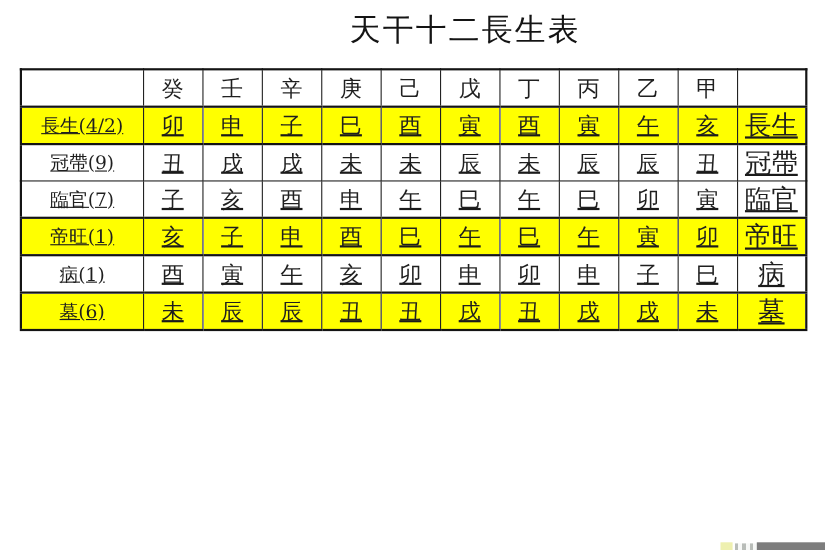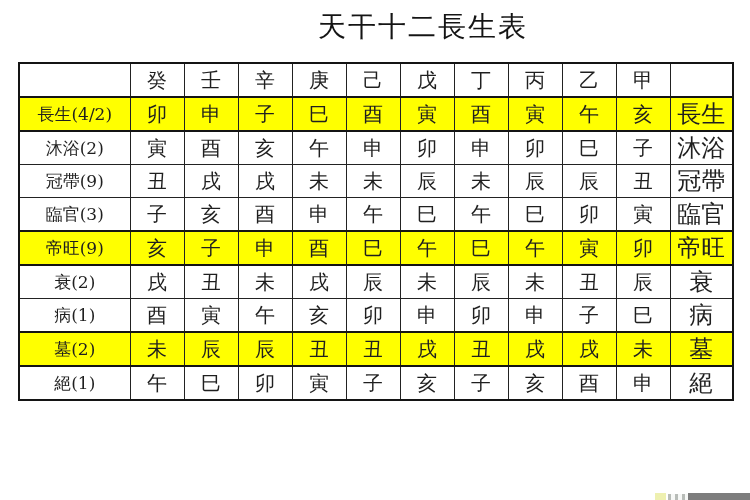--- a/index.html
+++ b/index.html
@@ -14,21 +14,21 @@
   table.lifestage{
     position:absolute;left:18px;top:62px;width:714px;
     border-collapse:collapse;table-layout:fixed;
     border:2px solid #141414;
   }
   table.lifestage th,table.lifestage td{
     border:1px solid #222;text-align:center;vertical-align:middle;
     padding:0;font-weight:normal;color:#1f1f1f;overflow:hidden;white-space:nowrap;
   }
   thead tr{height:34px;}
-  tbody tr{height:31px;}
+  tbody tr{height:31px;text-decoration:underline;}
   thead th{font-size:20px;border-bottom:2px solid #141414;}
   td.data-cell{font-size:20px;}
   td.label-cell{font-size:17px;}
   td.right-cell,th.corner-right{border-left:2px solid #141414;}
   td.right-cell{font-size:24px;}
   tr.hl td{
     background:var(--highlight,#ffff00);
     border-top:2px solid #141414;border-bottom:2px solid #141414;
   }
   .wm-yellow{
@@ -81,129 +81,87 @@
         <td class="data-cell">巳</td>
         <td class="data-cell">酉</td>
         <td class="data-cell">寅</td>
         <td class="data-cell">酉</td>
         <td class="data-cell">寅</td>
         <td class="data-cell">午</td>
         <td class="data-cell">亥</td>
         <td class="right-cell">長生</td>
       </tr>
       <tr>
-        <td class="label-cell">沐浴(2)</td>
-        <td class="data-cell">寅</td>
-        <td class="data-cell">酉</td>
-        <td class="data-cell">亥</td>
-        <td class="data-cell">午</td>
-        <td class="data-cell">申</td>
-        <td class="data-cell">卯</td>
-        <td class="data-cell">申</td>
-        <td class="data-cell">卯</td>
-        <td class="data-cell">巳</td>
-        <td class="data-cell">子</td>
-        <td class="right-cell">沐浴</td>
-      </tr>
-      <tr>
         <td class="label-cell">冠帶(9)</td>
         <td class="data-cell">丑</td>
         <td class="data-cell">戌</td>
         <td class="data-cell">戌</td>
         <td class="data-cell">未</td>
         <td class="data-cell">未</td>
         <td class="data-cell">辰</td>
         <td class="data-cell">未</td>
         <td class="data-cell">辰</td>
         <td class="data-cell">辰</td>
         <td class="data-cell">丑</td>
         <td class="right-cell">冠帶</td>
       </tr>
       <tr>
-        <td class="label-cell">臨官(3)</td>
+        <td class="label-cell">臨官(7)</td>
         <td class="data-cell">子</td>
         <td class="data-cell">亥</td>
         <td class="data-cell">酉</td>
         <td class="data-cell">申</td>
         <td class="data-cell">午</td>
         <td class="data-cell">巳</td>
         <td class="data-cell">午</td>
         <td class="data-cell">巳</td>
         <td class="data-cell">卯</td>
         <td class="data-cell">寅</td>
         <td class="right-cell">臨官</td>
       </tr>
       <tr class="hl">
-        <td class="label-cell">帝旺(9)</td>
+        <td class="label-cell">帝旺(1)</td>
         <td class="data-cell">亥</td>
         <td class="data-cell">子</td>
         <td class="data-cell">申</td>
         <td class="data-cell">酉</td>
         <td class="data-cell">巳</td>
         <td class="data-cell">午</td>
         <td class="data-cell">巳</td>
         <td class="data-cell">午</td>
         <td class="data-cell">寅</td>
         <td class="data-cell">卯</td>
         <td class="right-cell">帝旺</td>
-      </tr>
-      <tr>
-        <td class="label-cell">衰(2)</td>
-        <td class="data-cell">戌</td>
-        <td class="data-cell">丑</td>
-        <td class="data-cell">未</td>
-        <td class="data-cell">戌</td>
-        <td class="data-cell">辰</td>
-        <td class="data-cell">未</td>
-        <td class="data-cell">辰</td>
-        <td class="data-cell">未</td>
-        <td class="data-cell">丑</td>
-        <td class="data-cell">辰</td>
-        <td class="right-cell">衰</td>
       </tr>
       <tr>
         <td class="label-cell">病(1)</td>
         <td class="data-cell">酉</td>
         <td class="data-cell">寅</td>
         <td class="data-cell">午</td>
         <td class="data-cell">亥</td>
         <td class="data-cell">卯</td>
         <td class="data-cell">申</td>
         <td class="data-cell">卯</td>
         <td class="data-cell">申</td>
         <td class="data-cell">子</td>
         <td class="data-cell">巳</td>
         <td class="right-cell">病</td>
       </tr>
       <tr class="hl">
-        <td class="label-cell">墓(2)</td>
+        <td class="label-cell">墓(6)</td>
         <td class="data-cell">未</td>
         <td class="data-cell">辰</td>
         <td class="data-cell">辰</td>
         <td class="data-cell">丑</td>
         <td class="data-cell">丑</td>
         <td class="data-cell">戌</td>
         <td class="data-cell">丑</td>
         <td class="data-cell">戌</td>
         <td class="data-cell">戌</td>
         <td class="data-cell">未</td>
         <td class="right-cell">墓</td>
       </tr>
-      <tr>
-        <td class="label-cell">絕(1)</td>
-        <td class="data-cell">午</td>
-        <td class="data-cell">巳</td>
-        <td class="data-cell">卯</td>
-        <td class="data-cell">寅</td>
-        <td class="data-cell">子</td>
-        <td class="data-cell">亥</td>
-        <td class="data-cell">子</td>
-        <td class="data-cell">亥</td>
-        <td class="data-cell">酉</td>
-        <td class="data-cell">申</td>
-        <td class="right-cell">絕</td>
-      </tr>
     </tbody>
 </table>
 
 <span class="wm-yellow"></span>
 <span class="wm-dots"></span>
 <span class="wm-bar"></span>
 
 </body></html>

